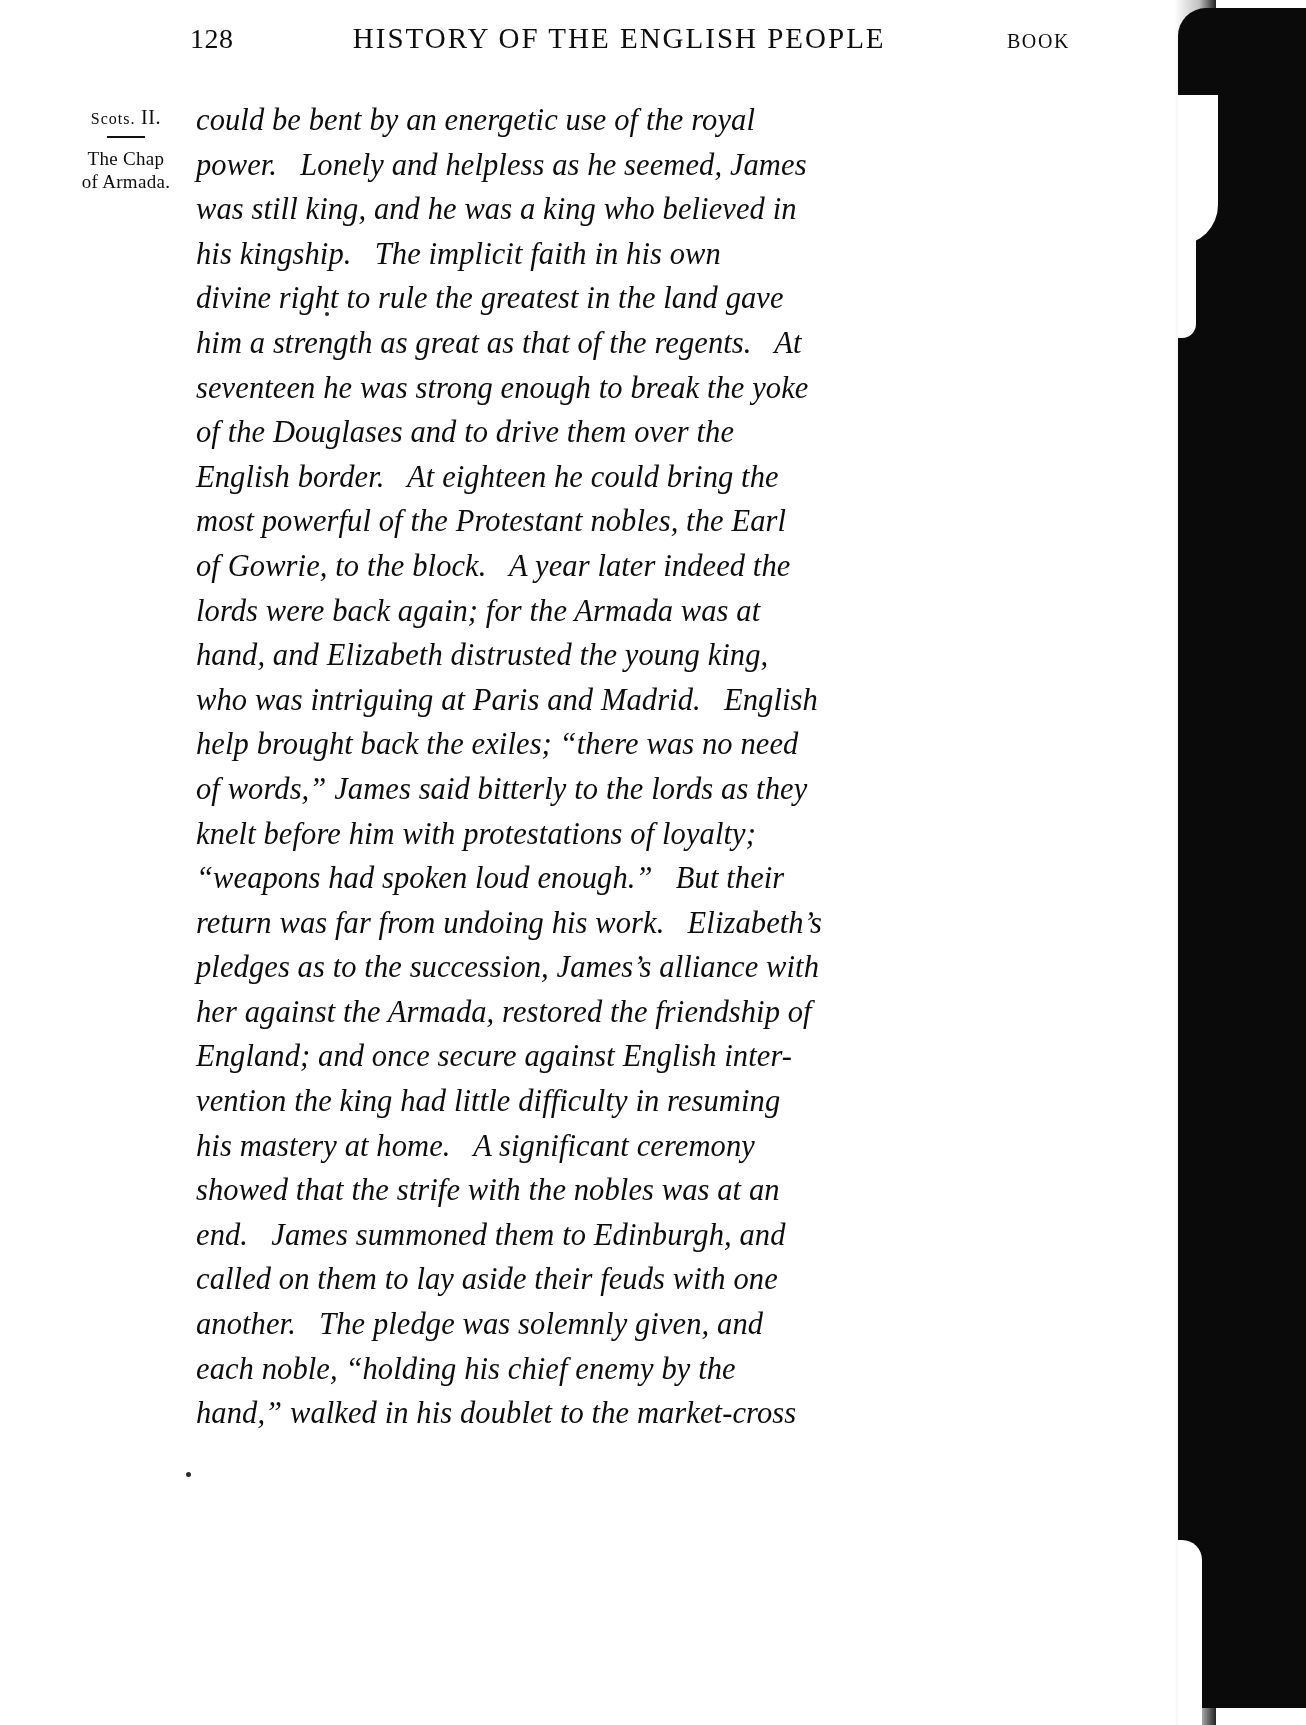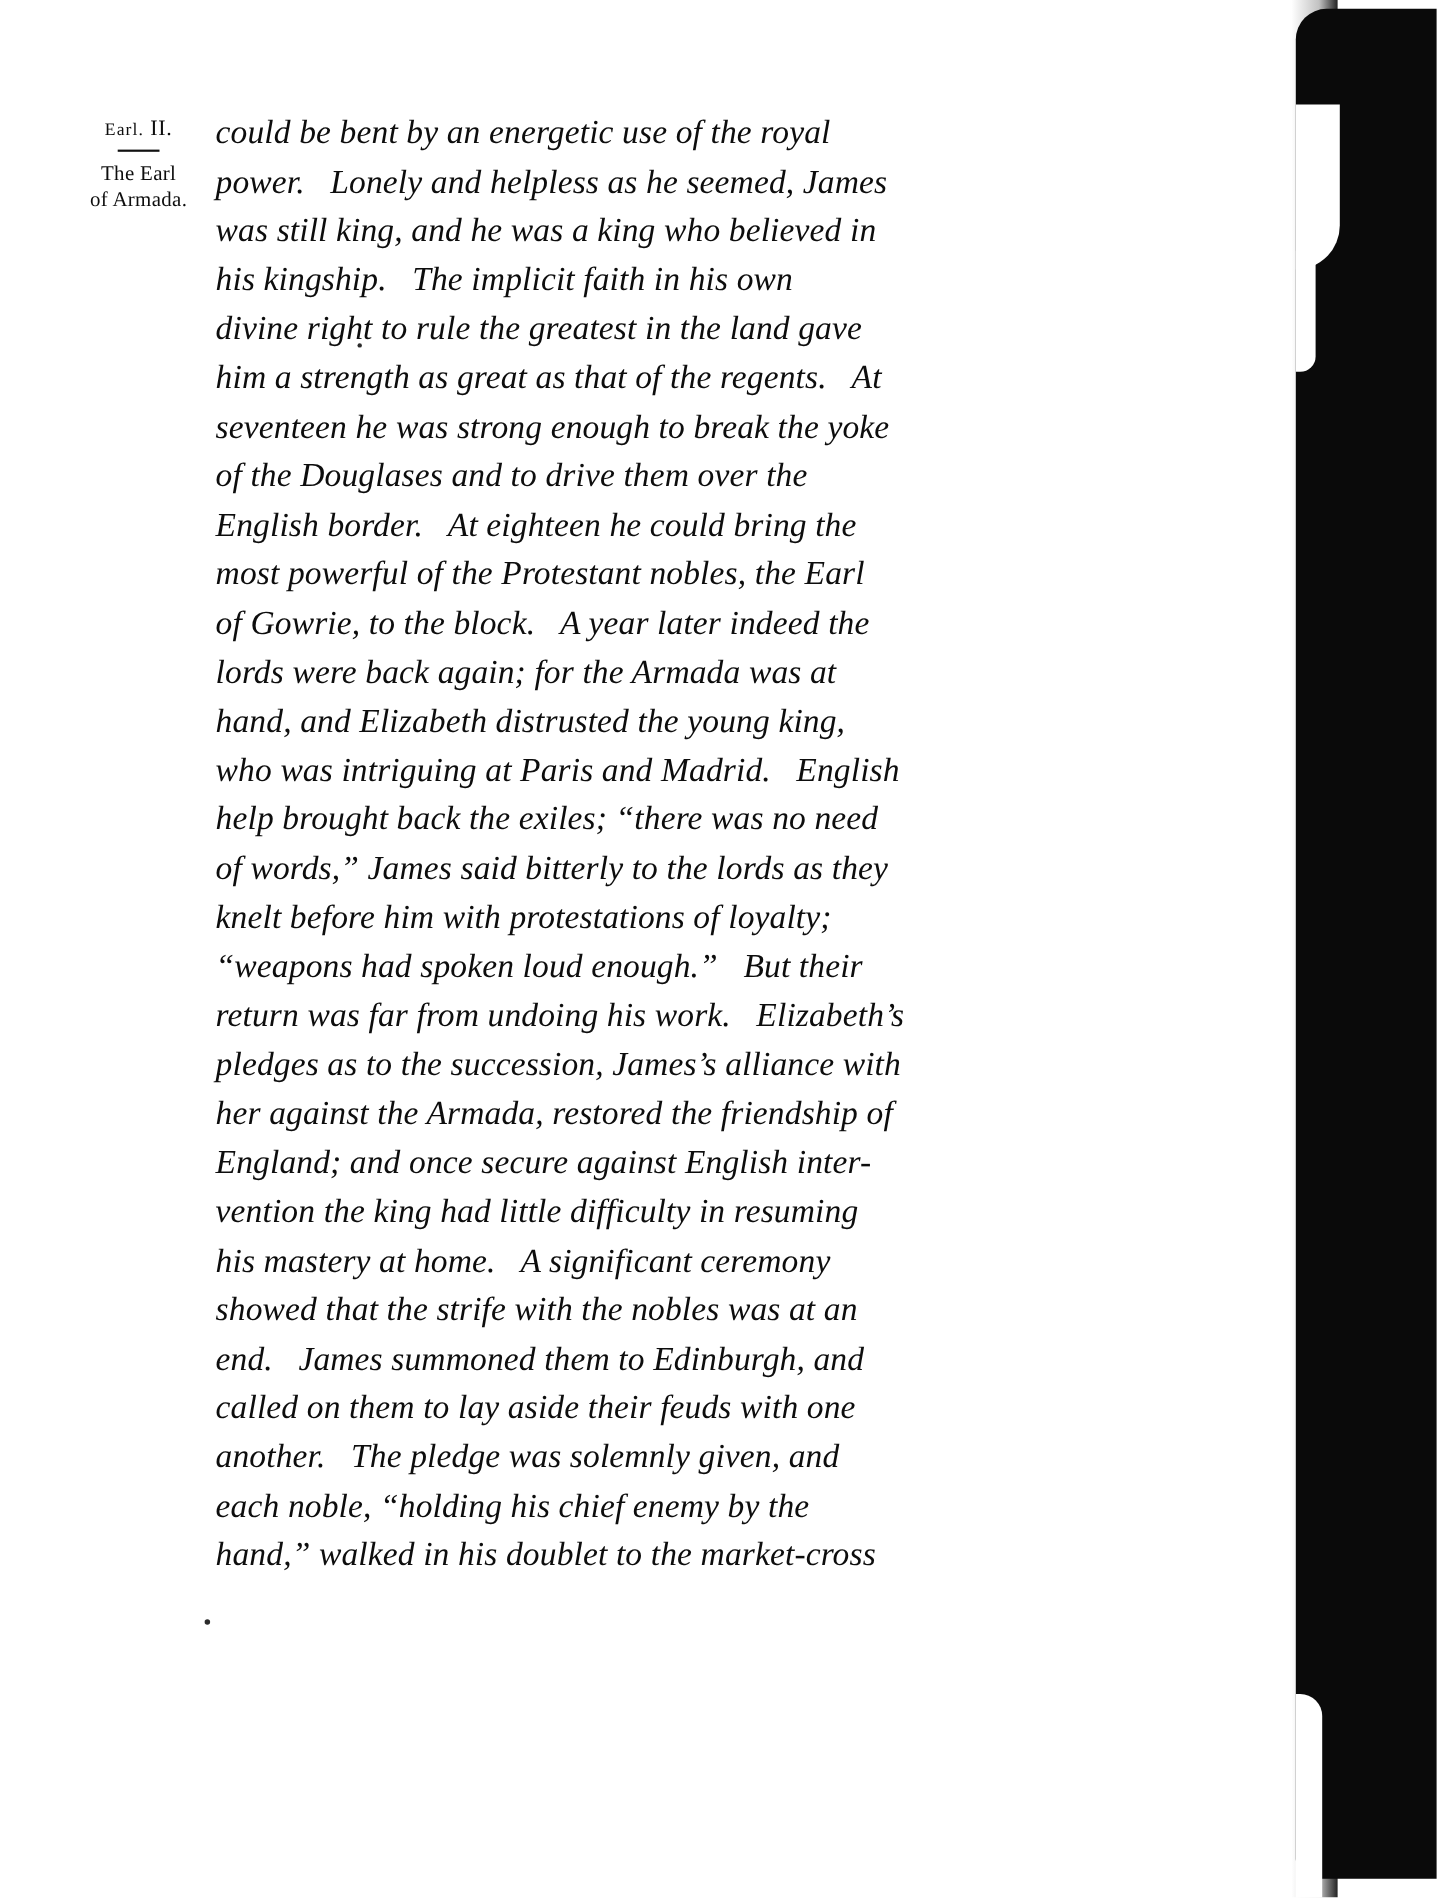--- a/index.html
+++ b/index.html
@@ -157,28 +157,33 @@
     position: absolute;
     background: #2b2b2b;
     border-radius: 50%;
   }
 </style>
 </head>
 <body>
 
 <div class="page">
 
+  <div class="running-head">
+    <span class="folio">128</span>
+    <span class="head-title">HISTORY OF THE ENGLISH PEOPLE</span>
+    <span class="head-book">BOOK</span>
+  </div>
 
   <div class="margin-notes">
     <div class="chap-label">
-      <span class="sc">Earl.</span>
+      <span class="sc">Scots.</span>
       <span>II.</span>
     </div>
     <div class="rule"></div>
-    <div class="side-note">The Earl</div>
+    <div class="side-note">The Chap</div>
     <div class="side-note">of Armada.</div>
   </div>
 
   <div class="body-text">
     <p>
       <span class="line" style="white-space: nowrap;"><span>could</span><span class="sp" style="white-space: pre;"> </span><span>be</span><span class="sp" style="white-space: pre;"> </span><span>bent</span><span class="sp" style="white-space: pre;"> </span><span>by</span><span class="sp" style="white-space: pre;"> </span><span>an</span><span class="sp" style="white-space: pre;"> </span><span>energetic</span><span class="sp" style="white-space: pre;"> </span><span>use</span><span class="sp" style="white-space: pre;"> </span><span>of</span><span class="sp" style="white-space: pre;"> </span><span>the</span><span class="sp" style="white-space: pre;"> </span><span>royal</span></span>
       <span class="line" style="white-space: nowrap;"><span>power.</span><span class="sp" style="white-space: pre;">   </span><span>Lonely</span><span class="sp" style="white-space: pre;"> </span><span>and</span><span class="sp" style="white-space: pre;"> </span><span>helpless</span><span class="sp" style="white-space: pre;"> </span><span>as</span><span class="sp" style="white-space: pre;"> </span><span>he</span><span class="sp" style="white-space: pre;"> </span><span>seemed,</span><span class="sp" style="white-space: pre;"> </span><span>James</span></span>
       <span class="line" style="white-space: nowrap;"><span>was</span><span class="sp" style="white-space: pre;"> </span><span>still</span><span class="sp" style="white-space: pre;"> </span><span>king,</span><span class="sp" style="white-space: pre;"> </span><span>and</span><span class="sp" style="white-space: pre;"> </span><span>he</span><span class="sp" style="white-space: pre;"> </span><span>was</span><span class="sp" style="white-space: pre;"> </span><span>a</span><span class="sp" style="white-space: pre;"> </span><span>king</span><span class="sp" style="white-space: pre;"> </span><span>who</span><span class="sp" style="white-space: pre;"> </span><span>believed</span><span class="sp" style="white-space: pre;"> </span><span>in</span></span>
       <span class="line" style="white-space: nowrap;"><span>his</span><span class="sp" style="white-space: pre;"> </span><span>kingship.</span><span class="sp" style="white-space: pre;">   </span><span>The</span><span class="sp" style="white-space: pre;"> </span><span>implicit</span><span class="sp" style="white-space: pre;"> </span><span>faith</span><span class="sp" style="white-space: pre;"> </span><span>in</span><span class="sp" style="white-space: pre;"> </span><span>his</span><span class="sp" style="white-space: pre;"> </span><span>own</span></span>
       <span class="line" style="white-space: nowrap;"><span>divine</span><span class="sp" style="white-space: pre;"> </span><span>right</span><span class="sp" style="white-space: pre;"> </span><span>to</span><span class="sp" style="white-space: pre;"> </span><span>rule</span><span class="sp" style="white-space: pre;"> </span><span>the</span><span class="sp" style="white-space: pre;"> </span><span>greatest</span><span class="sp" style="white-space: pre;"> </span><span>in</span><span class="sp" style="white-space: pre;"> </span><span>the</span><span class="sp" style="white-space: pre;"> </span><span>land</span><span class="sp" style="white-space: pre;"> </span><span>gave</span></span>

